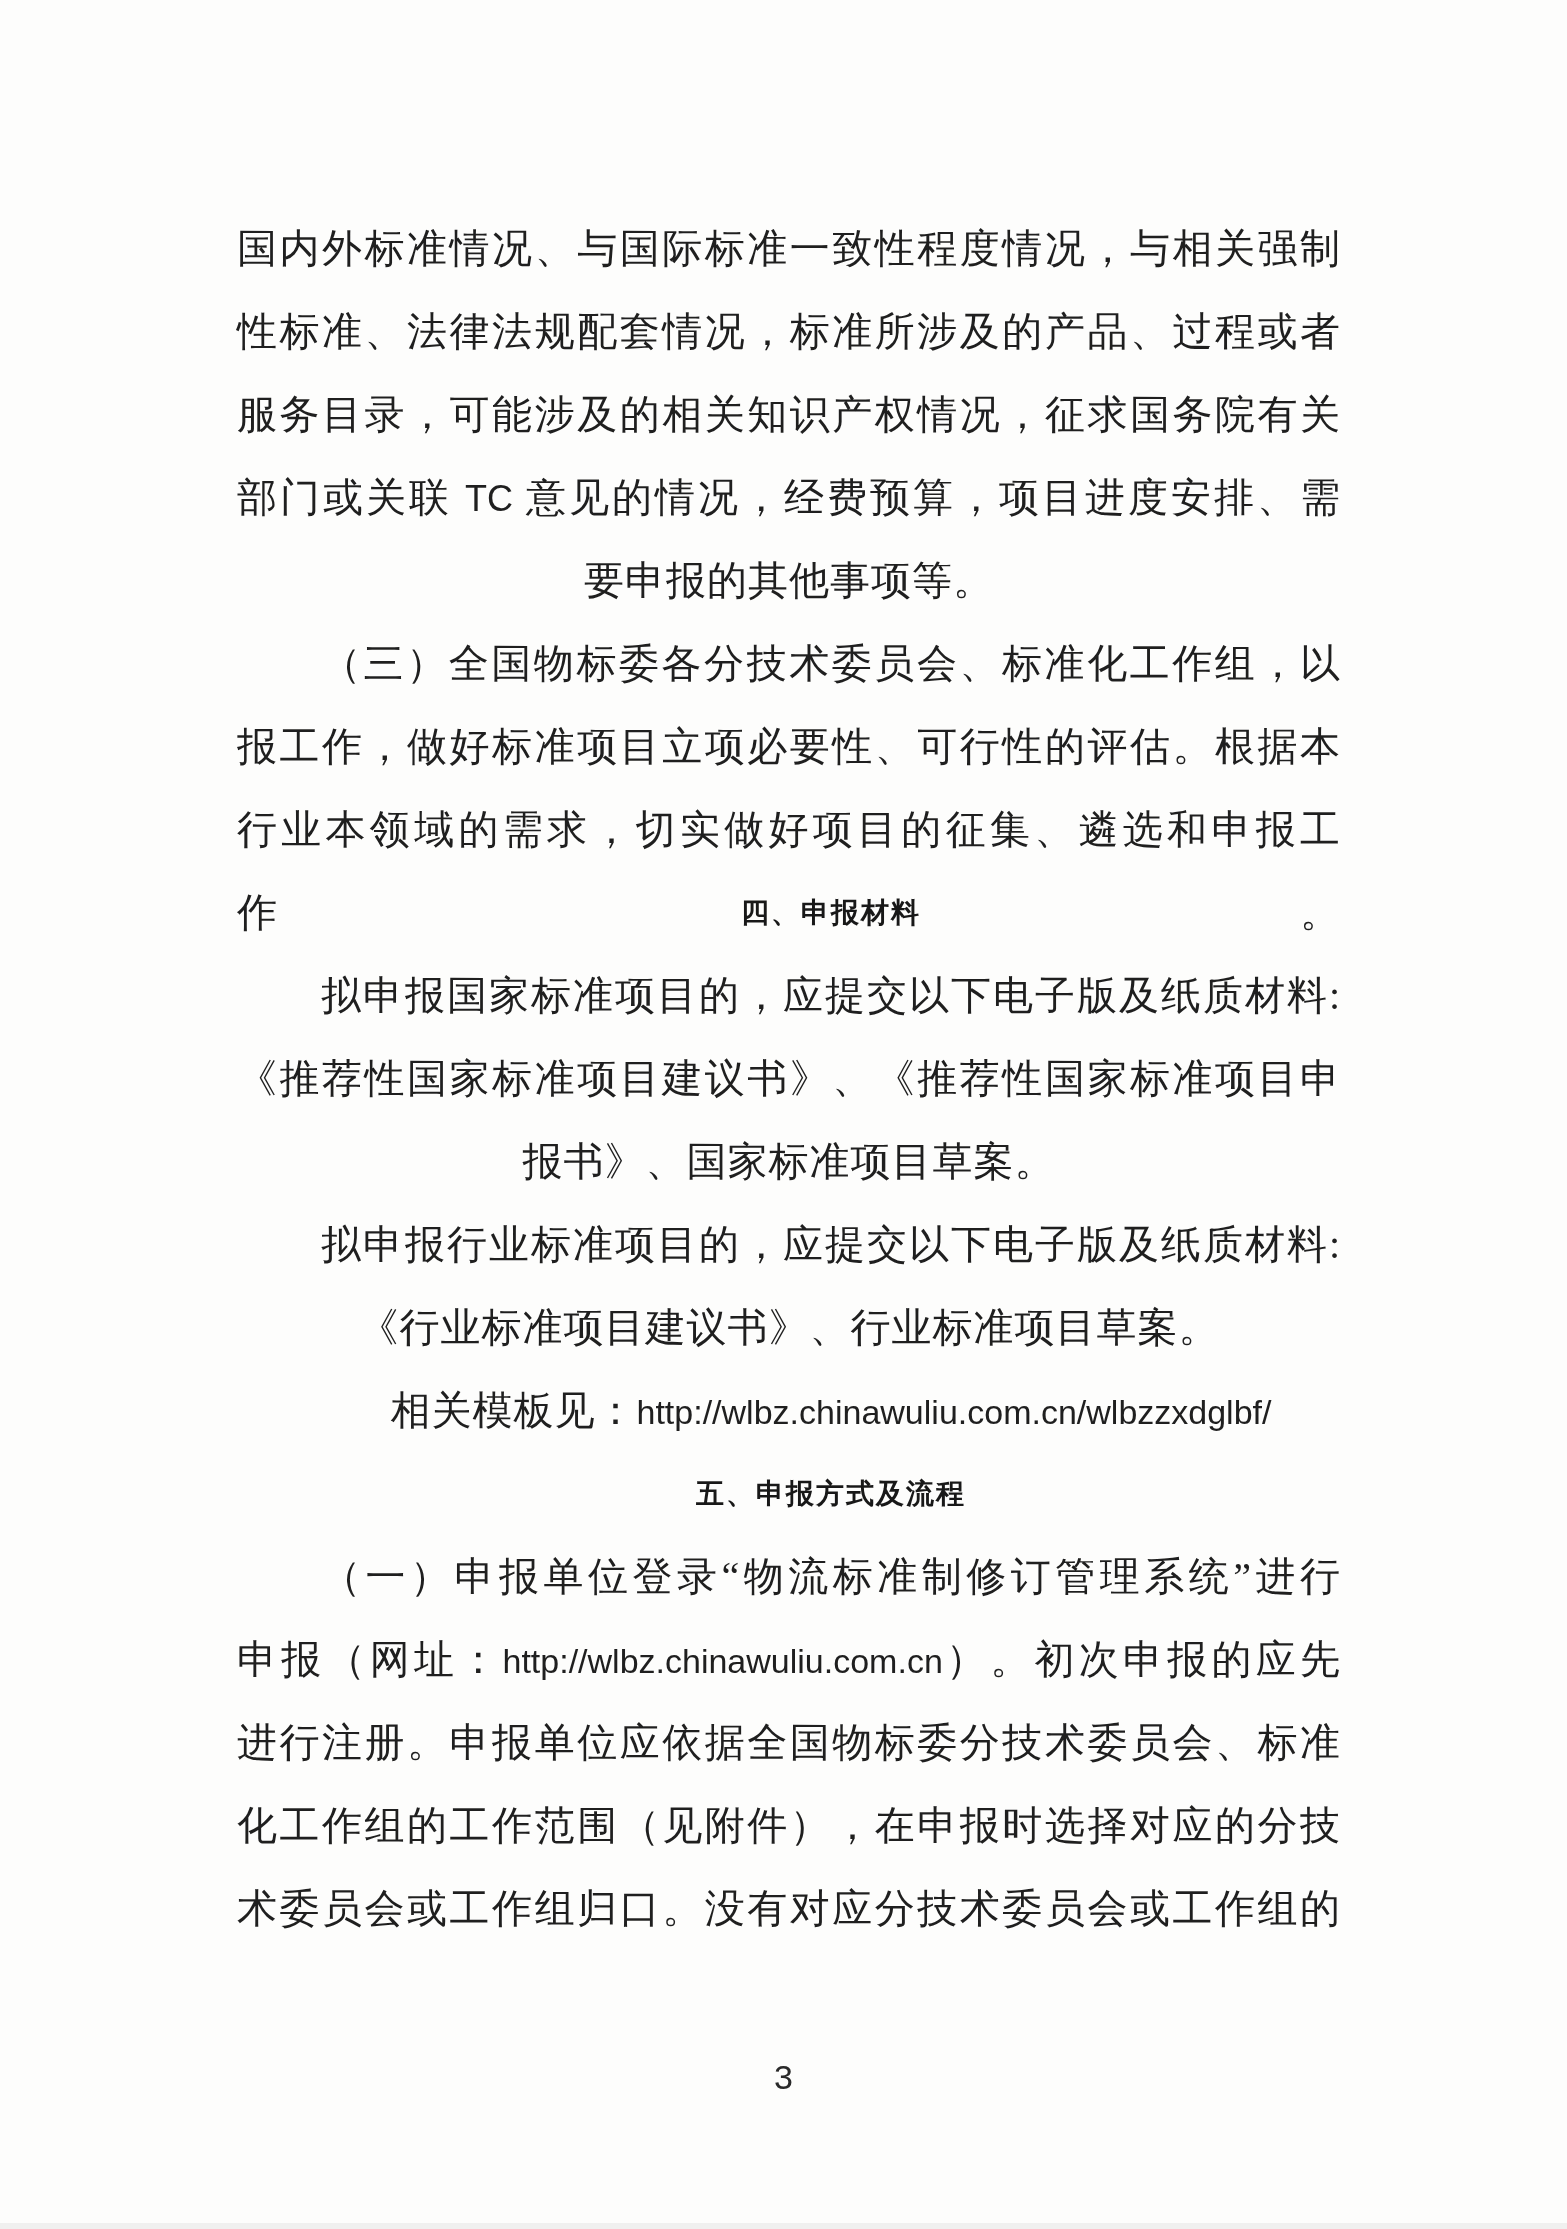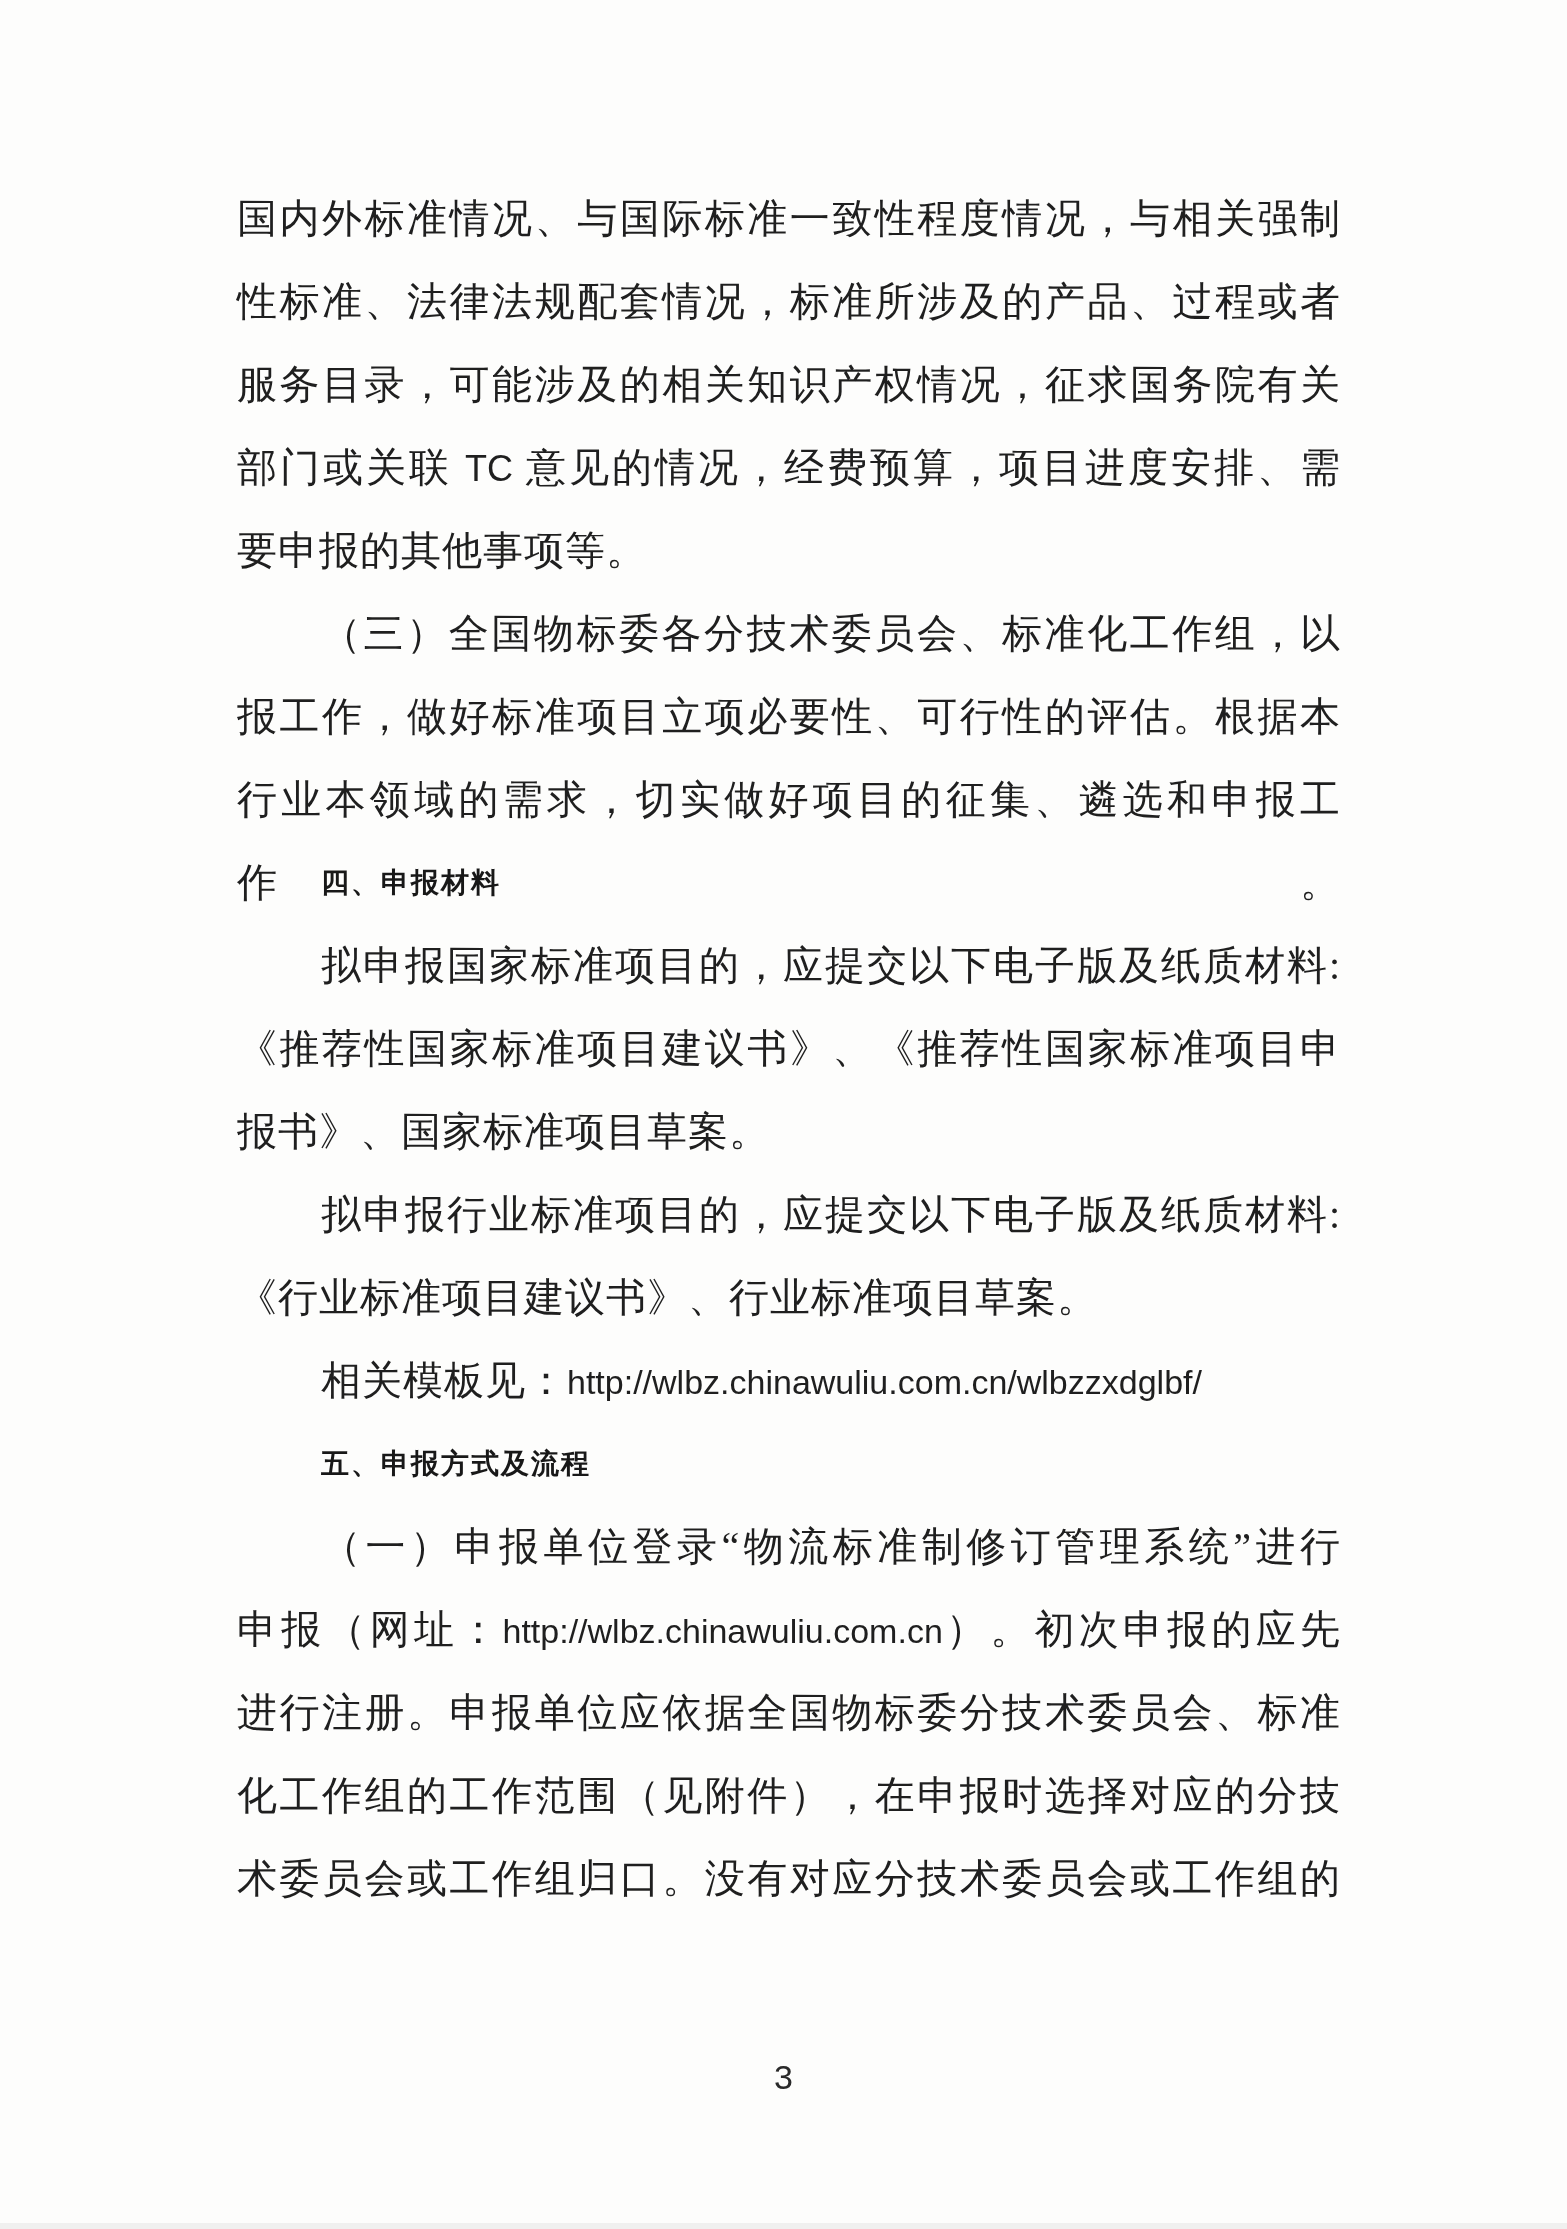--- a/index.html
+++ b/index.html
@@ -21,30 +21,30 @@
     content: "";
     position: absolute;
     left: 0; right: 0; bottom: 0;
     height: 6px;
     background: #d8d8d8;
     opacity: .35;
   }
   .textblock {
     position: absolute;
     left: 237px;
-    top: 177px;
+    top: 207px;
     width: 1104px;
   }
   .line {
     height: 83px;
     line-height: 83px;
     font-size: 40px;
     letter-spacing: 1px;
     white-space: nowrap;
-    text-align: left;
+    text-align: center;
   }
   
   .line.j {
     white-space: normal;
     text-align: justify;
     text-align-last: justify;
   }
   .line.ind { text-indent: 84px; }
   .line.heading {
     font-family: "Liberation Sans", "DejaVu Sans", sans-serif;

